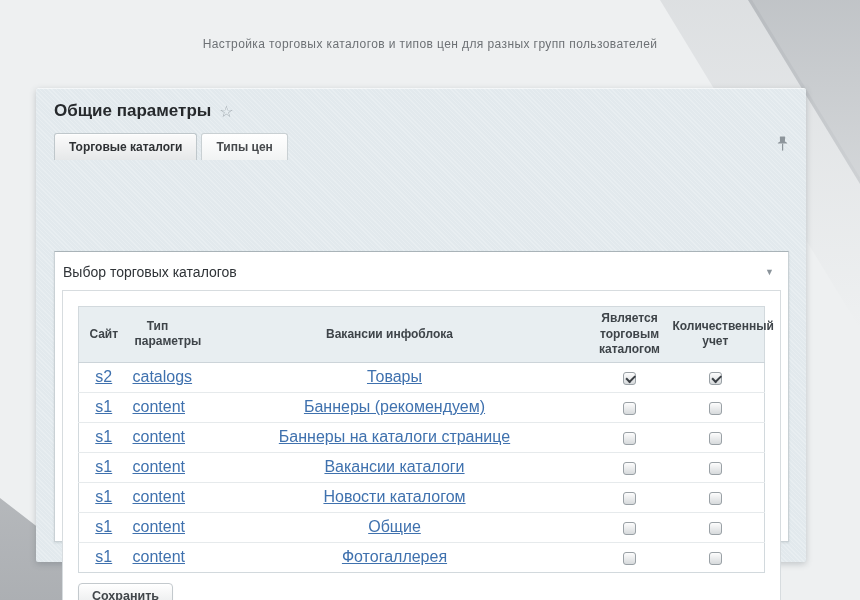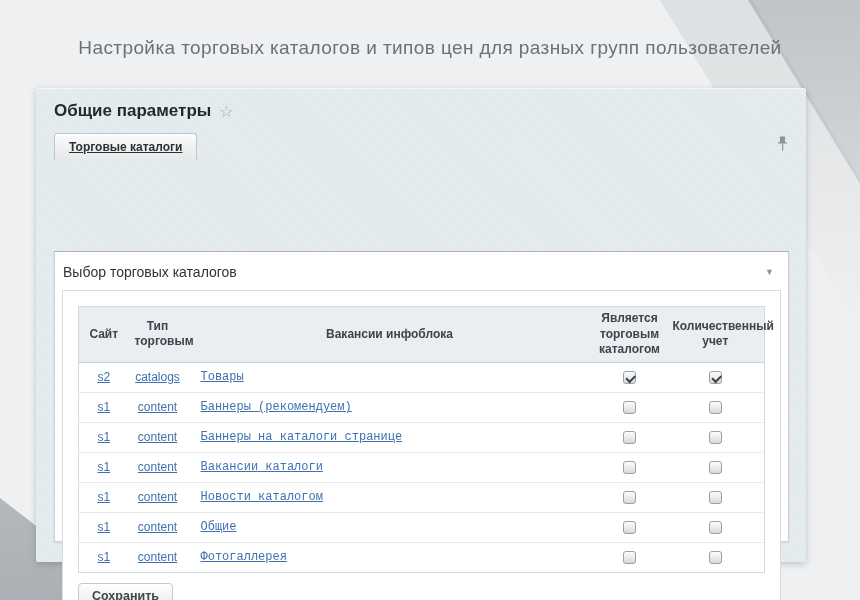--- a/index.html
+++ b/index.html
@@ -27,21 +27,21 @@
     clip-path:polygon(660px 0px, 752px 0px, 1117px 600px, 1025px 600px);
   }
   .bg-bl {
     position:absolute; inset:0;
     background:linear-gradient(to bottom, rgba(118,122,128,.12), rgba(118,122,128,.55));
     clip-path:polygon(0px 498px, 132px 600px, 0px 600px);
   }
   
   .page-heading {
     position:absolute; top:37px; left:0; width:100%;
-    text-align:center; font-size:19px; letter-spacing:.4px;
+    text-align:center; font-size:12px; letter-spacing:.4px;
     color:#6d7175;
   }
   
   .panel {
     position:absolute; left:36px; top:88px; width:770px; height:474px;
     background:#e2e9ed;
     background-image:repeating-linear-gradient(45deg, rgba(255,255,255,.22) 0 1px, rgba(0,0,0,0) 1px 3px);
     border-radius:2px;
     box-shadow:0 1px 0 rgba(255,255,255,.6) inset, 0 2px 6px rgba(60,70,80,.25);
   }
@@ -54,21 +54,21 @@
   .star-icon { font-size:16px; color:#a3abb1; line-height:1; cursor:pointer; position:relative; top:1px; }
   
   .tab-strip {
     position:relative; height:27px; margin:2px 18px 0 18px;
     display:flex; align-items:flex-end;
   }
   .tab {
     height:27px; line-height:26px; padding:0 14px;
     font-size:12px; font-weight:bold;
     border:1px solid #bfc7cb; border-bottom:none;
-    border-radius:3px 3px 0 0; margin-right:4px; cursor:pointer;text-decoration:underline;
+    border-radius:3px 3px 0 0; margin-right:4px; cursor:pointer;
   }
   .tab.active {
     background:linear-gradient(#fbfbfb,#e6e8e9);
     color:#2e3134;
     box-shadow:0 1px 0 rgba(255,255,255,.8) inset;
   }
   .tab.inactive {
     background:linear-gradient(#ffffff,#f1f3f3);
     color:#46494c; border-color:#c9d0d3;
   }
@@ -96,25 +96,25 @@
   table.catalog { width:100%; border-collapse:collapse; table-layout:fixed;
     border:1px solid #d2d9dd; }
   table.catalog thead th {
     background:#e8eef1;
     font-size:12px; font-weight:bold; color:#3e4449;
     text-align:center; vertical-align:middle;
     height:50px; line-height:1.3; padding:4px 6px;
     border-bottom:1px solid #ccd4d9;
   }
   table.catalog tbody td {
-    height:30px; font-size:12px; text-align:center; vertical-align:middle;
+    height:30px; font-size:16px; text-align:center; vertical-align:middle;
     border-bottom:1px solid #e6eaec; background:#fff; padding:0 4px;
   }
   table.catalog tbody tr:last-child td { border-bottom:none; }
-  table.catalog td.name-cell { text-align:left; padding-left:14px;font-family:Liberation Mono, monospace; }
+  table.catalog td.name-cell { text-align:center; padding-left:14px; }
   a.tbl-link { color:#3f71ae; text-decoration:underline; cursor:pointer; }
   
   .cb {
     position:relative; display:inline-block; width:13px; height:13px;
     border:1px solid #9aa1a6; border-radius:3px;
     background:linear-gradient(#fdfdfd,#d7dadc);
     cursor:pointer; vertical-align:middle;
   }
   .cb.checked::after {
     content:""; position:absolute; left:2px; top:2.5px;
@@ -147,20 +147,21 @@
 
 <div class="panel">
 
   <div class="panel-title-row">
     <span class="panel-title">Общие параметры</span>
     <span class="star-icon">☆</span>
   </div>
 
   <div class="tab-strip">
     <div class="tab active">Торговые каталоги</div>
+    <div class="tab inactive">Типы цен</div>
     <span class="pin">
       <svg width="11" height="15" viewBox="0 0 11 15" aria-hidden="true">
         <path fill="#8d959b" d="M3.5 0.5 h4 c0.4 0 0.7 0.3 0.7 0.7 L7.9 5.4 c1.4 0.5 2.3 1.3 2.3 2.2 H0.8 c0-0.9 0.9-1.7 2.3-2.2 L2.8 1.2 c0-0.4 0.3-0.7 0.7-0.7 z"></path>
         <rect x="5" y="7.6" width="1.2" height="7" fill="#8d959b"></rect>
       </svg>
     </span>
   </div>
 
   <div class="content">
 
@@ -174,21 +175,21 @@
         <colgroup>
           <col style="width:50px">
             <col style="width:58px">
             <col>
             <col style="width:74px">
             <col style="width:98px">
         </colgroup>
         <thead>
           <tr>
             <th>Сайт</th>
-            <th>Тип торговым</th>
+            <th>Тип параметры</th>
             <th>Вакансии инфоблока</th>
             <th>Является торговым каталогом</th>
             <th>Количественный учет</th>
           </tr>
         </thead>
         <tbody>
         <tr>
           <td><a class="tbl-link">s2</a></td>
           <td><a class="tbl-link">catalogs</a></td>
           <td class="name-cell"><a class="tbl-link">Товары</a></td>

